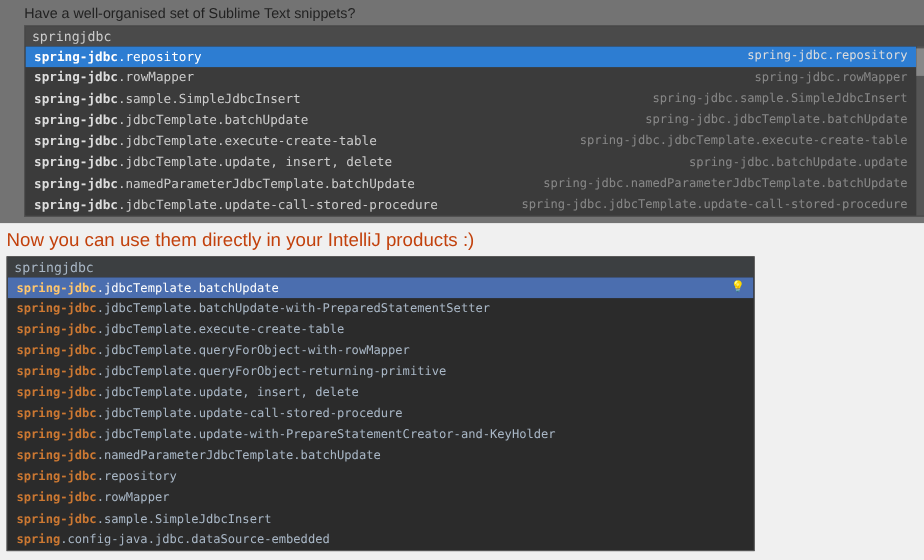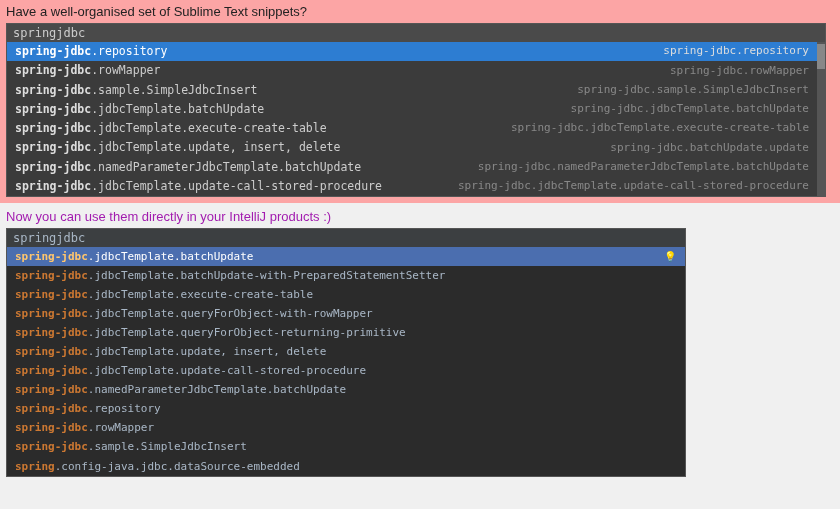--- a/index.html
+++ b/index.html
@@ -14,22 +14,22 @@
 
     .page-wrapper {
       width: 840px;
       height: 509px;
       display: flex;
       flex-direction: column;
     }
 
     
     .top-section {
-      background: #fca5a5;
-      padding: 4px 6px 6px 6px;
+      background: #737373;
+      padding: 4px 6px 6px 22px;
     }
 
     .top-heading {
       font-size: 13px;
       color: #222;
       margin-bottom: 4px;
     }
 
     
     .sublime-panel {
@@ -123,22 +123,22 @@
       margin-top: 2px;
     }
 
     
     .bottom-section {
       background: #f0f0f0;
       padding: 6px 6px 4px 6px;
     }
 
     .bottom-heading {
-      font-size: 13px;
-      color: #a21caf;
+      font-size: 17px;
+      color: #c2410c;
       margin-bottom: 4px;
     }
 
     
     .intellij-panel {
       background: #2b2b2b;
       border: 1px solid #555;
       width: 680px;
     }
 
@@ -284,20 +284,23 @@
               <div class="intellij-item">
                 <span class="item-left"><span class="intellij-bold">spring-jdbc</span><span style="color: rgb(169, 183, 198);">.jdbcTemplate.queryForObject-returning-primitive</span></span>
               </div>
               <div class="intellij-item">
                 <span class="item-left"><span class="intellij-bold">spring-jdbc</span><span style="color: rgb(169, 183, 198);">.jdbcTemplate.update, insert, delete</span></span>
               </div>
               <div class="intellij-item">
                 <span class="item-left"><span class="intellij-bold">spring-jdbc</span><span style="color: rgb(169, 183, 198);">.jdbcTemplate.update-call-stored-procedure</span></span>
               </div>
               <div class="intellij-item">
+                <span class="item-left"><span class="intellij-bold">spring-jdbc</span><span style="color: rgb(169, 183, 198);">.jdbcTemplate.update-with-PrepareStatementCreator-and-KeyHolder</span></span>
+              </div>
+              <div class="intellij-item">
                 <span class="item-left"><span class="intellij-bold">spring-jdbc</span><span style="color: rgb(169, 183, 198);">.namedParameterJdbcTemplate.batchUpdate</span></span>
               </div>
               <div class="intellij-item">
                 <span class="item-left"><span class="intellij-bold">spring-jdbc</span><span style="color: rgb(169, 183, 198);">.repository</span></span>
               </div>
               <div class="intellij-item">
                 <span class="item-left"><span class="intellij-bold">spring-jdbc</span><span style="color: rgb(169, 183, 198);">.rowMapper</span></span>
               </div>
               <div class="intellij-item">
                 <span class="item-left"><span class="intellij-bold">spring-jdbc</span><span style="color: rgb(169, 183, 198);">.sample.SimpleJdbcInsert</span></span>

